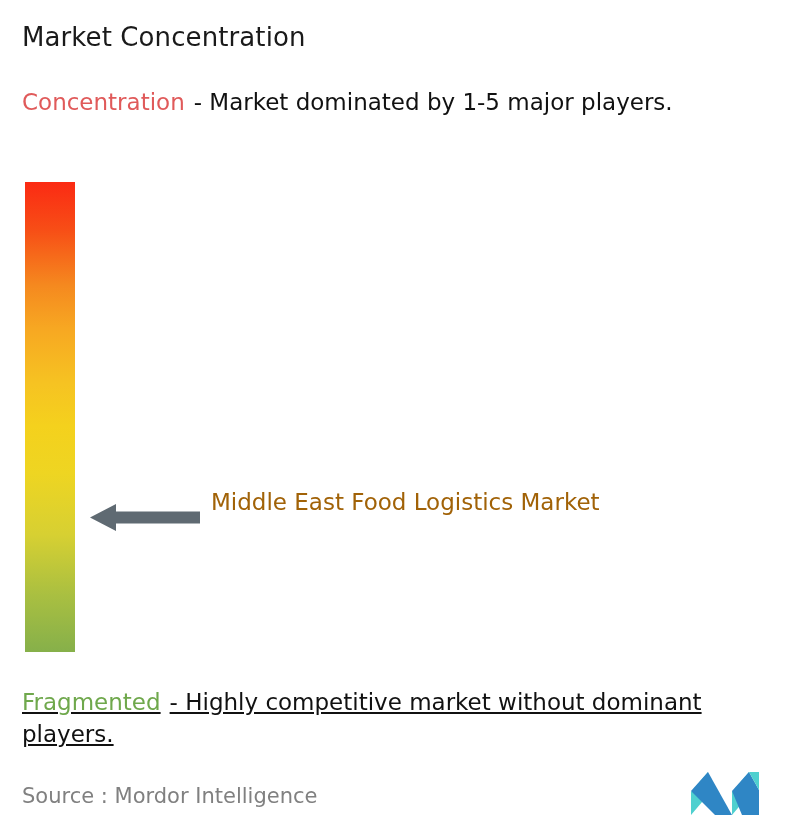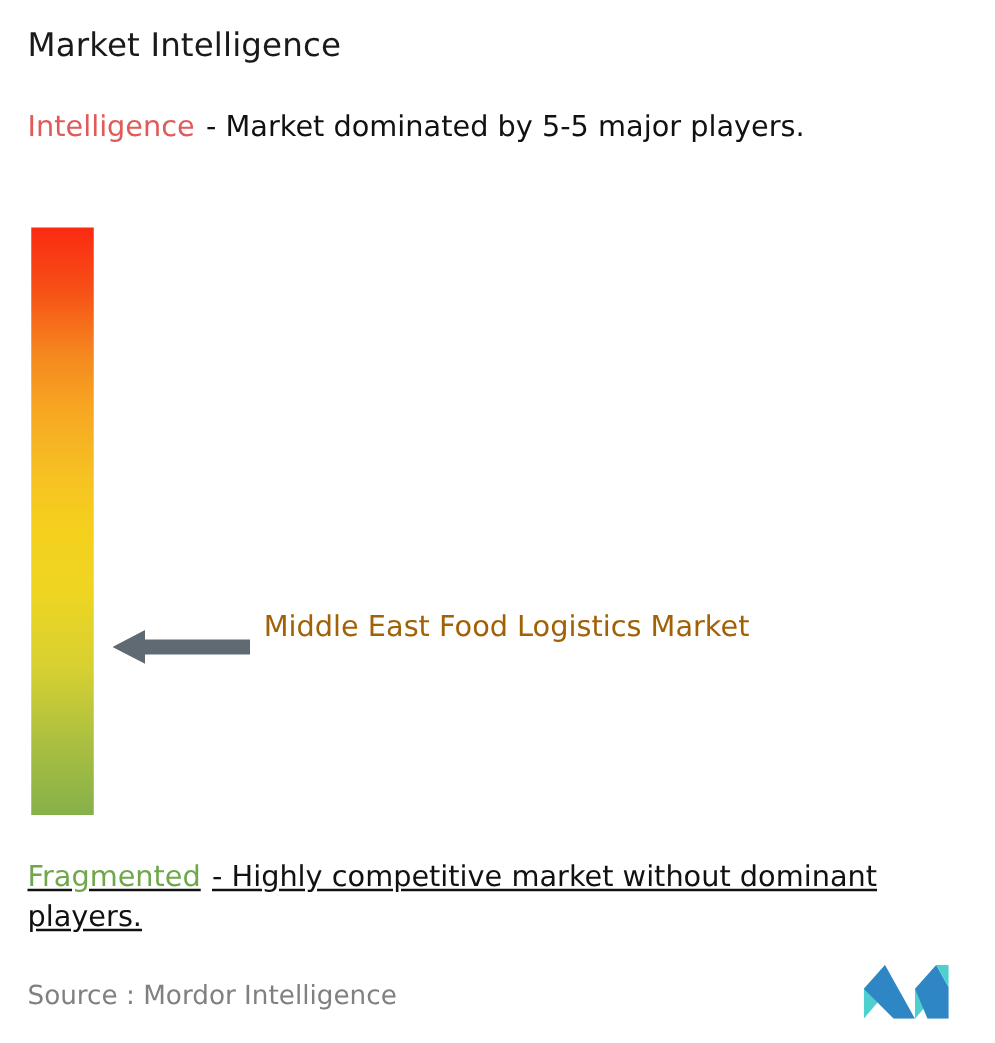--- a/index.html
+++ b/index.html
@@ -118,24 +118,24 @@
     position: absolute;
     left: 691px;
     top: 10px;
     width: 68px;
     height: 43px;
   }
 </style>
 </head>
 <body>
 
-<div id="page-title">Market Intelligence</div>
+<div id="page-title">Market Concentration</div>
 
 <div id="consolidated-description">
-  <span class="term-consolidated">Intelligence</span><span class="term-gap"></span><span>- Market dominated by 5-5 major players.</span>
+  <span class="term-consolidated">Concentration</span><span class="term-gap"></span><span>- Market dominated by 1-5 major players.</span>
 </div>
 
 <div id="concentration-bar"></div>
 
 <div id="market-arrow">
   <svg width="110" height="29" viewBox="0 0 110 29" xmlns="http://www.w3.org/2000/svg" aria-hidden="true">
     <polygon points="0,14.5 26,1 26,8.5 110,8.5 110,20.5 26,20.5 26,28" fill="#5f6a72"></polygon>
   </svg>
 </div>
 

